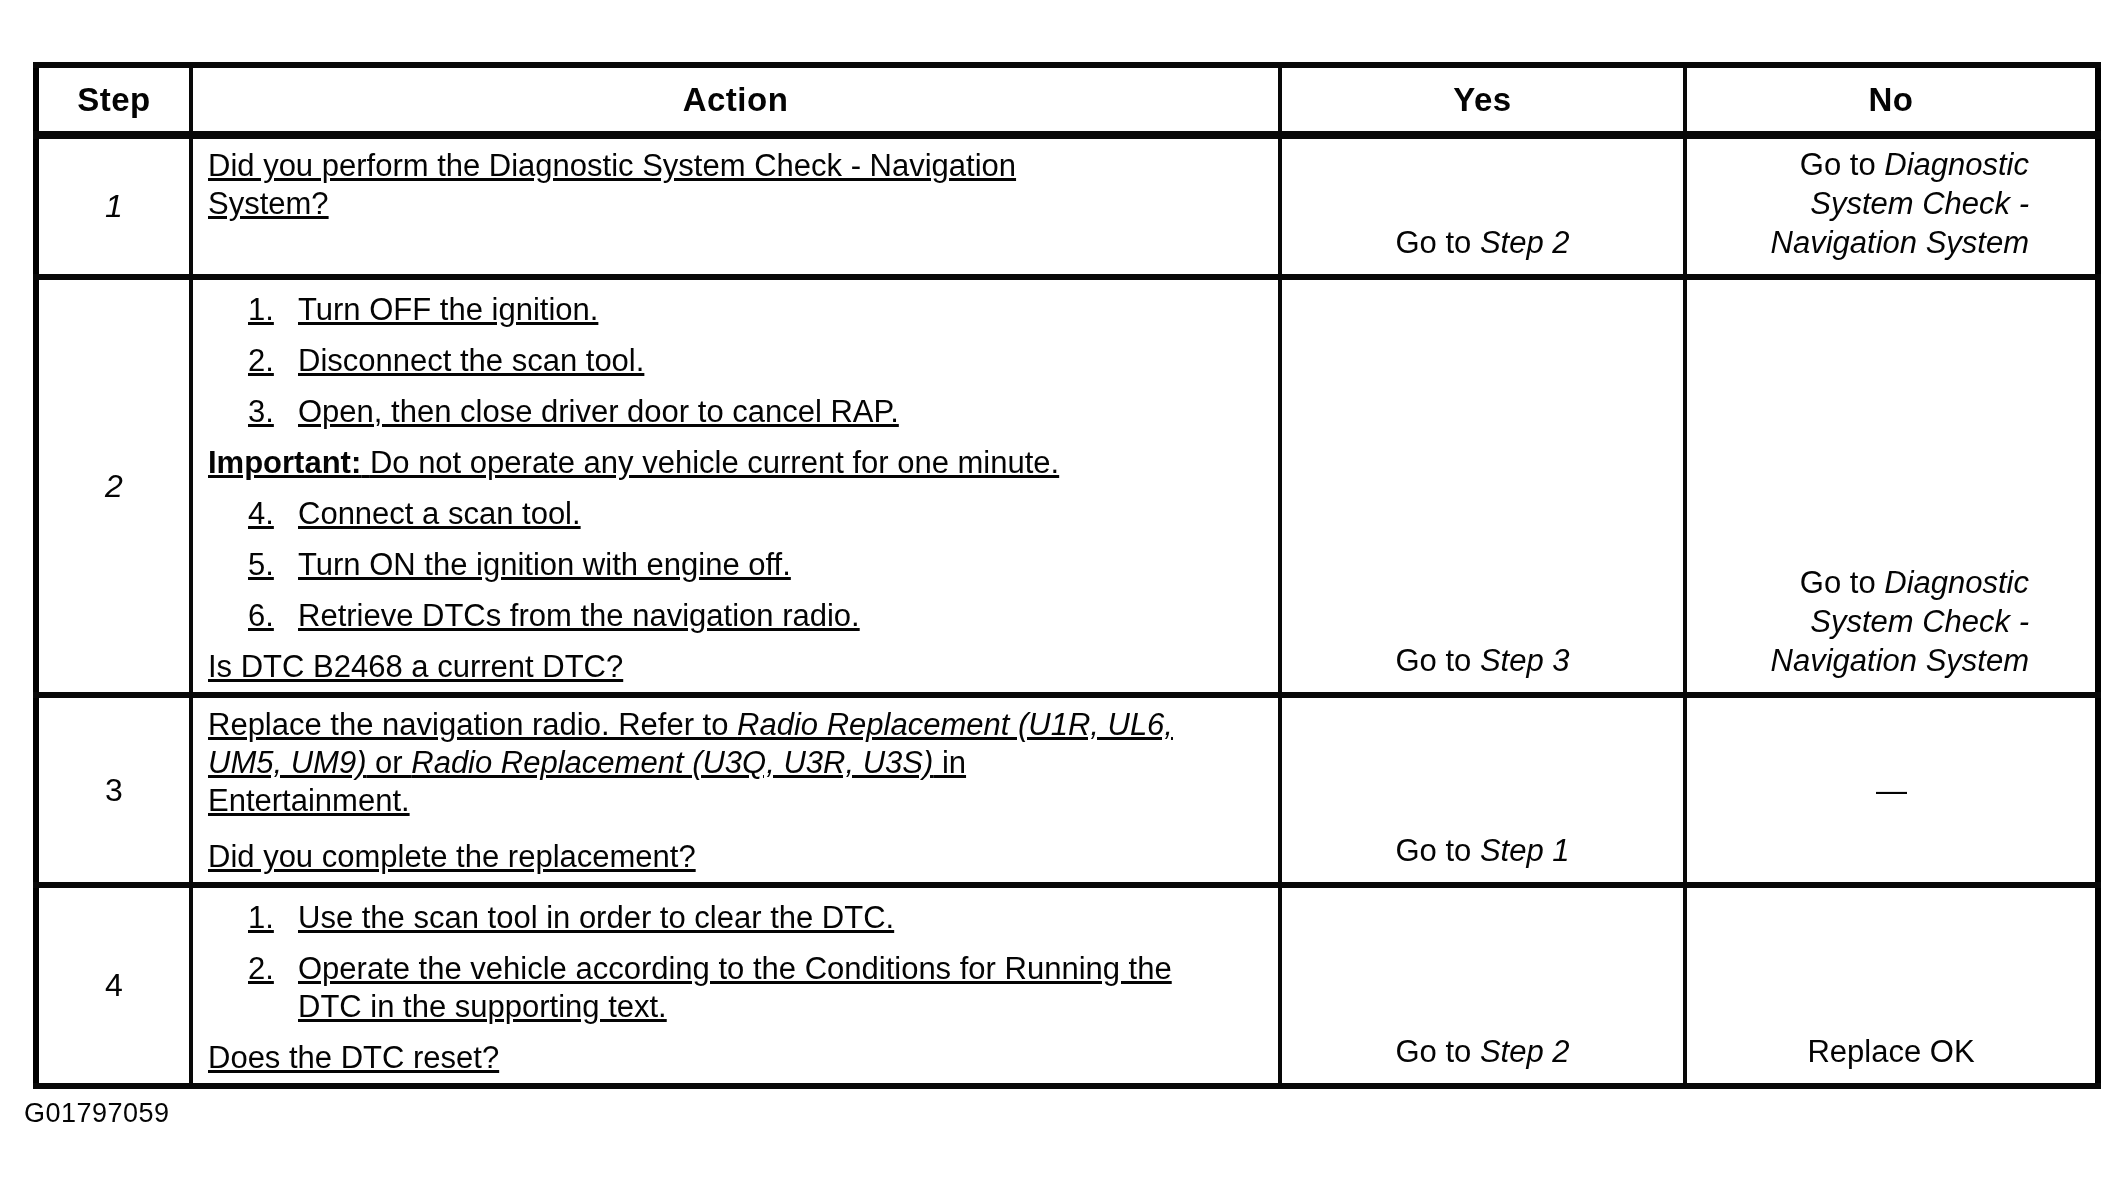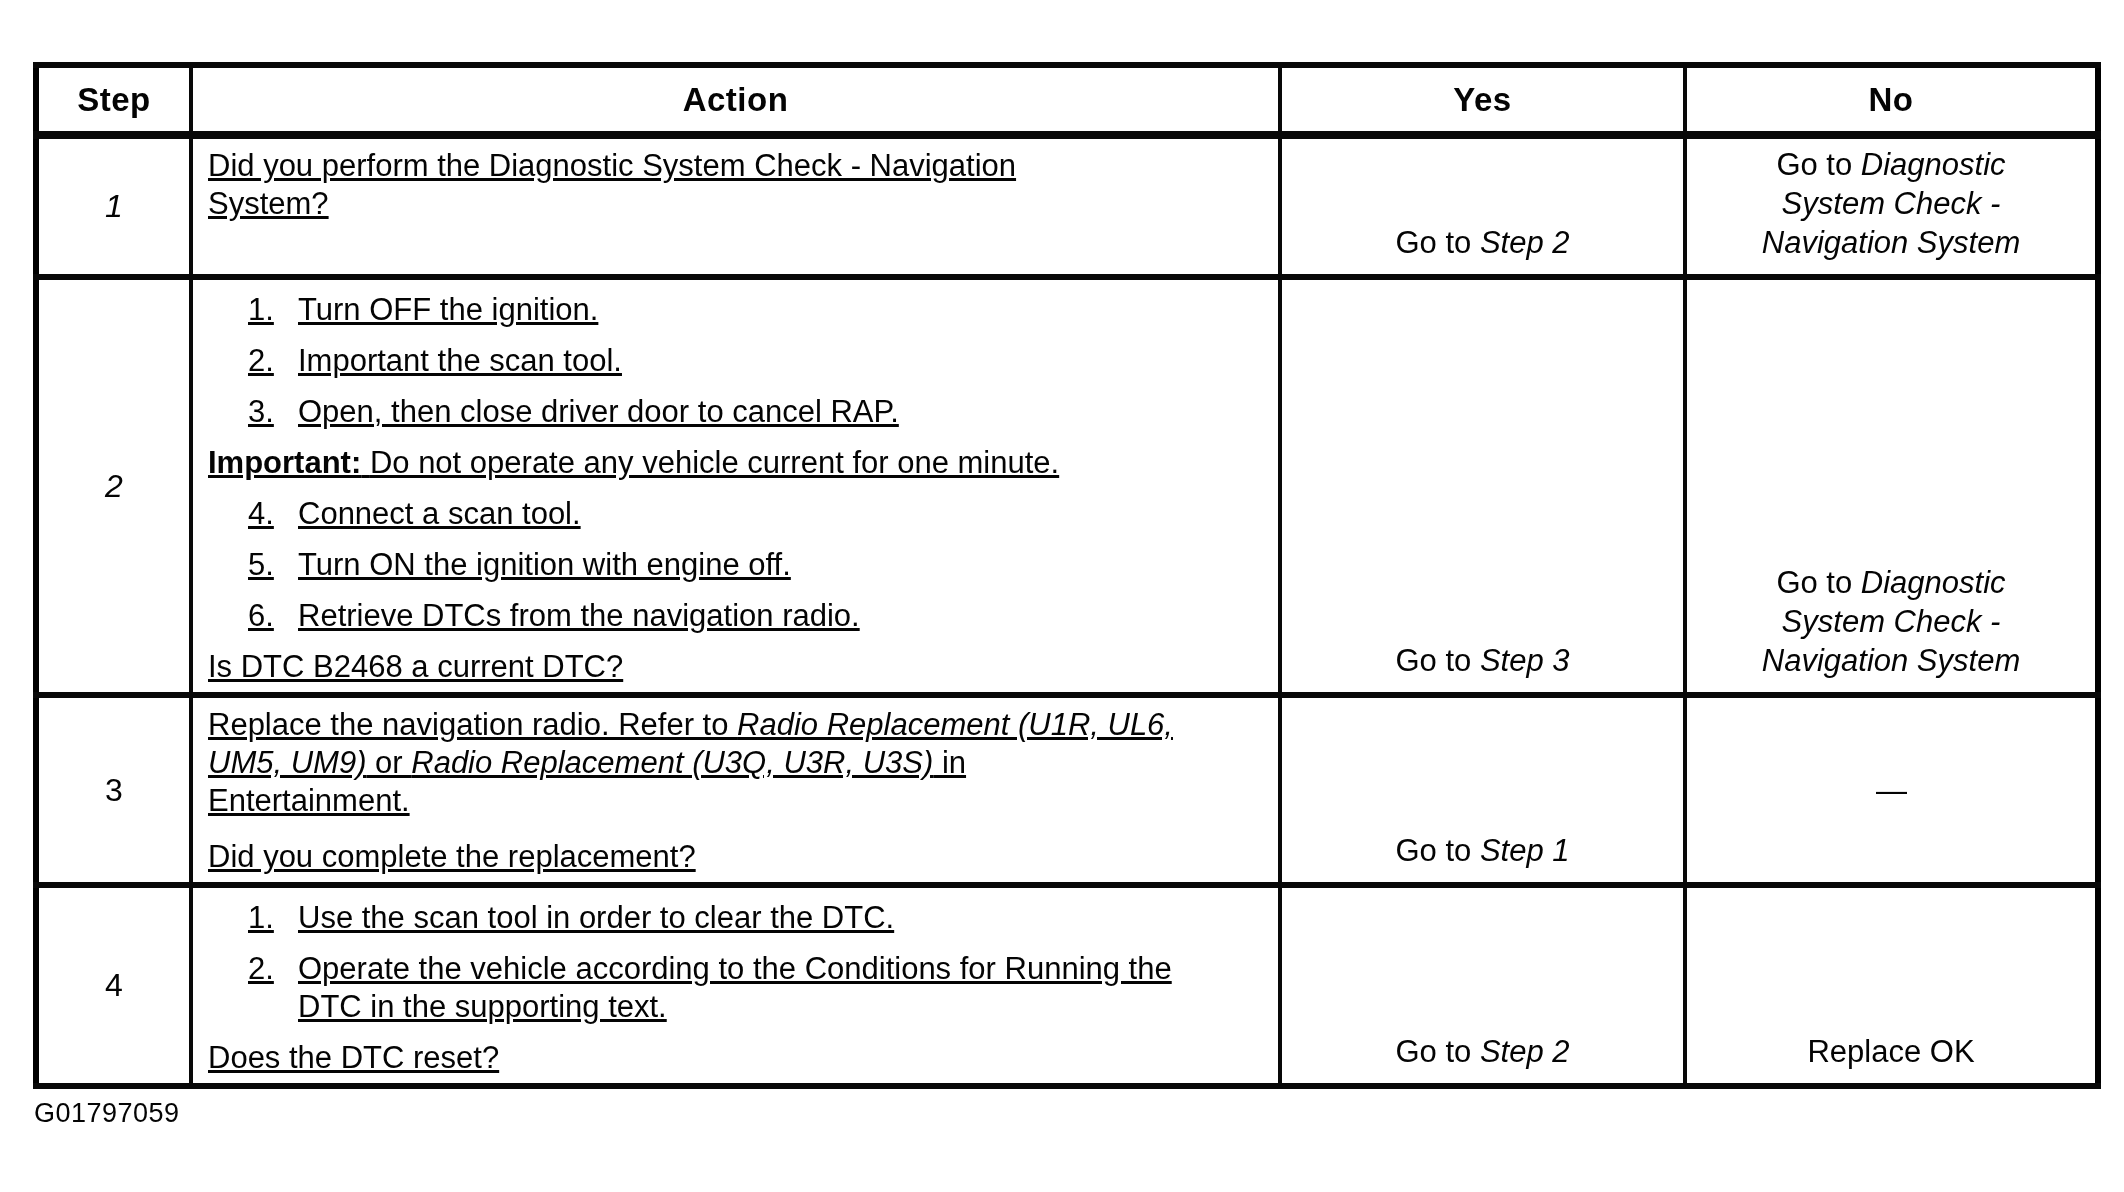--- a/index.html
+++ b/index.html
@@ -72,27 +72,27 @@
   .q-gap { margin-top: 18px; }
   
   td.cell-yes, td.cell-no {
     vertical-align: bottom;
     text-align: center;
     font-size: 31px;
     line-height: 39px;
     padding: 6px 8px 12px 8px;
   }
   td.cell-no.mid { vertical-align: middle; padding-bottom: 6px; }
-  .goto-wrap { max-width: 276px; margin: 0 auto; }
+  .goto-wrap { max-width: 276px; margin: 0 auto; text-align: right; }
   .ref { font-style: italic; }
   .dash { font-size: 31px; letter-spacing: -1px; }
   
   .caption {
     position: absolute;
-    left: 34px;
+    left: 24px;
     top: 1098px;
     font-size: 27px;
     letter-spacing: 0.5px;
   }
 </style>
 </head>
 <body>
 
 <div class="page">
 
@@ -132,21 +132,21 @@
 
       <tr style="height:400px;">
         <td class="cell-step slant">2</td>
         <td class="cell-action">
           <div class="num-item">
             <span class="num">1.</span>
             <span class="txt">Turn OFF the ignition.</span>
           </div>
           <div class="num-item">
             <span class="num">2.</span>
-            <span class="txt">Important the scan tool.</span>
+            <span class="txt">Disconnect the scan tool.</span>
           </div>
           <div class="num-item">
             <span class="num">3.</span>
             <span class="txt">Open, then close driver door to cancel RAP.</span>
           </div>
           <div class="important-line">
             <span class="imp-label">Important:</span>
             <span>Do not operate any vehicle current for one minute.</span>
           </div>
           <div class="num-item">

